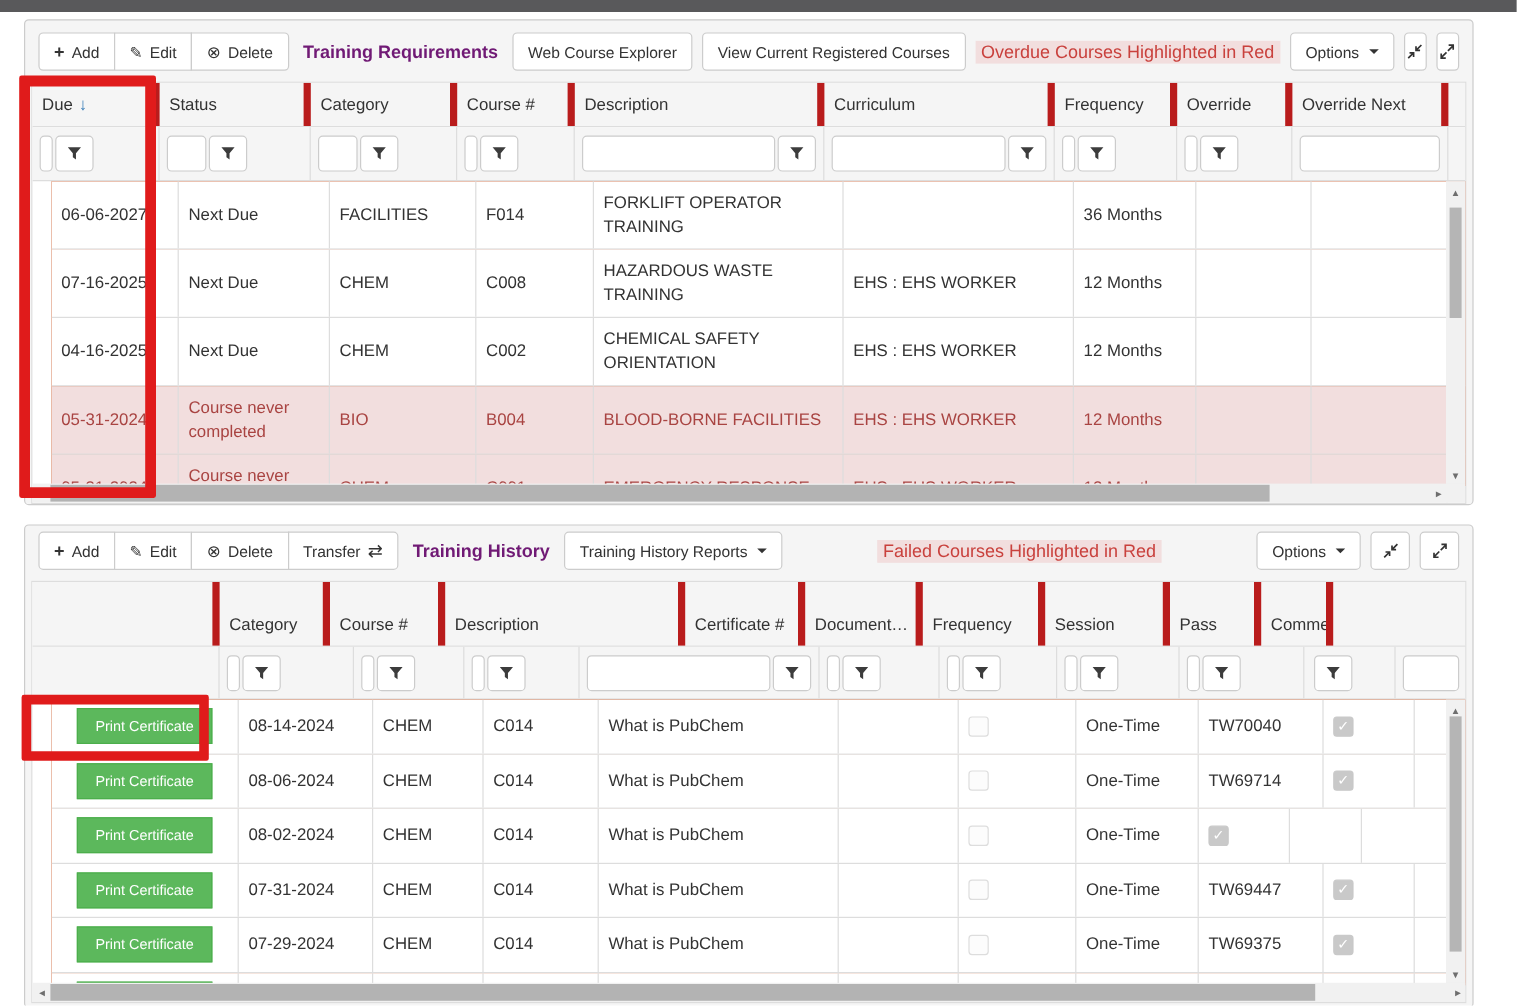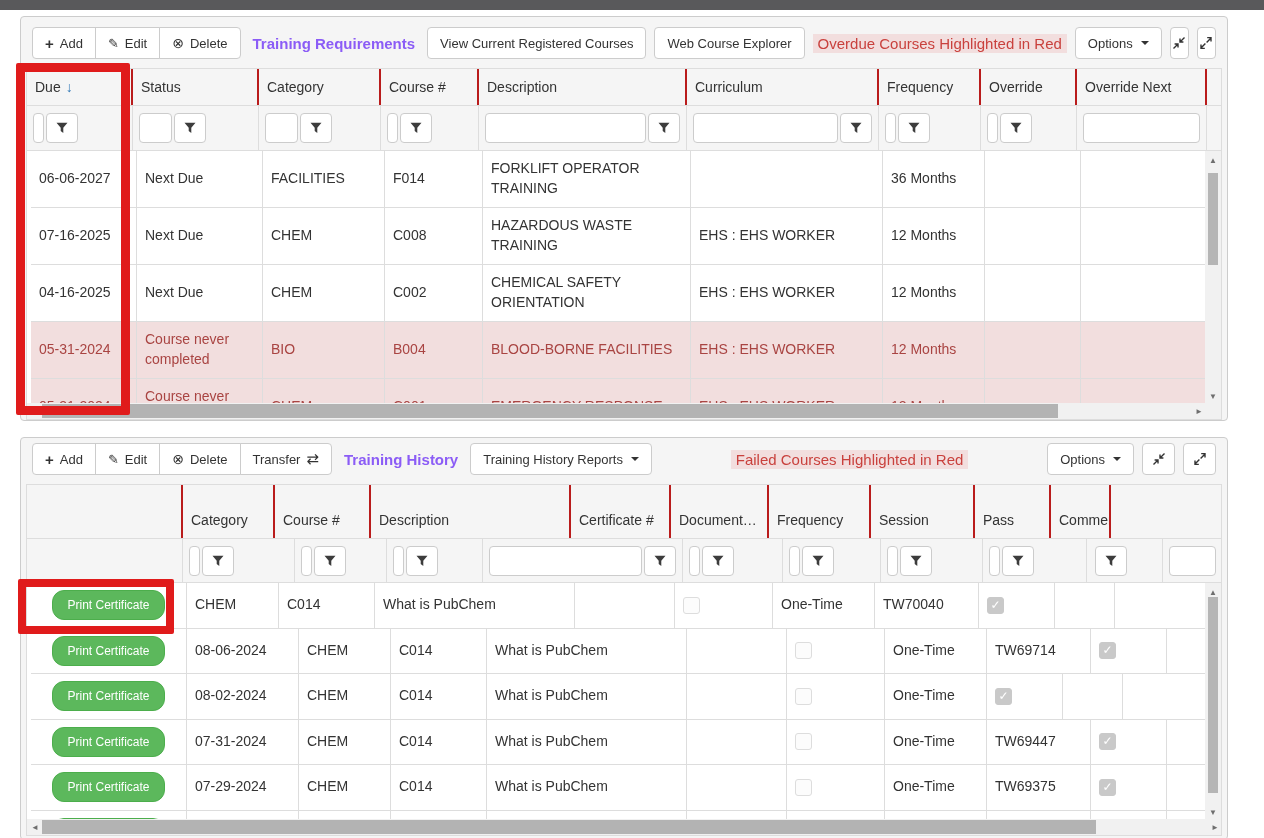--- a/index.html
+++ b/index.html
@@ -26,52 +26,52 @@
   .btn-group .btn:first-child { border-radius:4px 0 0 4px; margin-left:0; }
   .btn-group .btn:last-child { border-radius:0 4px 4px 0; }
   .icon-btn { width:33px; padding:0; justify-content:center; }
   .ic-plus { font-weight:bold; font-size:15px; }
   .ic-pencil { font-size:13px; }
   .ic-delete { font-size:14px; }
   .ic-transfer { font-size:15px; }
   .caret { display:inline-block; width:0; height:0; border-left:4px solid transparent;
     border-right:4px solid transparent; border-top:4px solid #333; margin-left:2px; }
 
-  .grid-title { font-size:15px; font-weight:bold; color:#8b5cf6; white-space:nowrap; margin:0 4px; }
+  .grid-title { font-size:15px; font-weight:bold; color:#701a75; white-space:nowrap; margin:0 4px; }
   .note { font-size:15px; color:var(--note-text,#c9413d); background:var(--note-bg,#f2dede);
     padding:1px 5px; white-space:nowrap; margin-left:auto; margin-right:auto; }
 
   .grid { position:absolute; left:5px; width:1196px; height:352px; background:#fff;
     border:1px solid #ddd; box-sizing:border-box; overflow:hidden; }
   #grid1 { top:51px; }
   #grid2 { top:46px; }
 
   .g-header { display:flex; background:#f5f5f5; border-bottom:1px solid #ddd; box-sizing:border-box; }
   #grid1 .g-header { height:37px; }
   #grid2 .g-header { height:54px; }
-  .hc { flex:none; border-right:2px solid #b91c1c; box-sizing:border-box; padding:0 8px;
+  .hc { flex:none; border-right:6px solid #b91c1c; box-sizing:border-box; padding:0 8px;
     display:flex; align-items:center; font-size:14px; color:#333; overflow:hidden; }
   #grid2 .hc { align-items:flex-end; padding-bottom:9px; line-height:1.25; }
   .hlabel { min-width:0; }
   .sort { color:var(--sort-blue,#337ab7); margin-left:5px; font-size:14px; }
 
   .g-filter { display:flex; background:#f5f5f5; border-bottom:1px solid #ddd; box-sizing:border-box; }
   #grid1 .g-filter { height:45px; }
   #grid2 .g-filter { height:44px; }
   .fc { flex:none; border-right:1px solid #ddd; box-sizing:border-box; padding:0 6px;
     display:flex; align-items:center; overflow:hidden; }
   .fi { height:30px; border:1px solid #ccc; border-radius:4px; background:#fff;
     box-sizing:border-box; font-size:13px; padding:0 4px; min-width:0; font-family:inherit; }
   .fi.tiny { width:11px; padding:0; }
   .fi.small { width:33px; }
   .fi.wide { flex:1; }
   .fbtn { width:32px; height:30px; flex:none; border:1px solid #ccc; border-radius:4px;
     background:#fff; margin-left:2px; display:flex; align-items:center; justify-content:center; padding:0; }
 
-  .g-body { position:absolute; left:4px; width:1180px; overflow:hidden; background:#c2410c; }
+  .g-body { position:absolute; left:16px; width:1180px; overflow:hidden; background:#c2410c; }
   #grid1 .g-body { top:82px; height:254px; }
   #grid2 .g-body { top:98px; height:238px; }
   .row { display:flex; border-bottom:1px solid #ddd; box-sizing:border-box; background:#fff; }
   #grid1 .row { height:57px; }
   #grid2 .row { height:45.5px; }
   .row.overdue { background:var(--overdue-bg,#f2dede); }
   .row.overdue .cell { color:var(--overdue-text,#a94442); }
   .cell { flex:none; border-right:1px solid #ddd; box-sizing:border-box; padding:2px 8px;
     display:flex; align-items:center; font-size:14px; overflow:hidden; line-height:1.4; }
   #grid2 .cell.c0 { justify-content:center; }
@@ -80,21 +80,21 @@
   #grid1 .c0{width:106px} #grid1 .c1{width:126px} #grid1 .c2{width:122px}
   #grid1 .c3{width:98px}  #grid1 .c4{width:208px} #grid1 .c5{width:192px}
   #grid1 .c6{width:102px} #grid1 .c7{width:96px}  #grid1 .c8{width:130px}
   
   #grid2 .c0{width:156px} #grid2 .c1{width:112px} #grid2 .c2{width:92px}
   #grid2 .c3{width:96px}  #grid2 .c4{width:200px} #grid2 .c5{width:100px}
   #grid2 .c6{width:98px}  #grid2 .c7{width:102px} #grid2 .c8{width:104px}
   #grid2 .c9{width:76px}  #grid2 .c10{width:60px}
   .spacer { width:16px; border-right:none; }
 
-  .print-btn { background:var(--green,#5cb85c); border:1px solid #4cae4c; border-radius:12px;
+  .print-btn { background:var(--green,#5cb85c); border:1px solid #4cae4c; border-radius:0;
     color:#fff; font-size:12px; padding:7px 14px; font-family:inherit; white-space:nowrap; }
 
   .cb { width:17px; height:17px; border:1px solid #ddd; border-radius:3px; background:#fcfcfc;
     display:flex; align-items:center; justify-content:center; font-size:12px; color:#fff; box-sizing:border-box; }
   .cb.checked.disabled { background:#c9c9c9; border-color:#c9c9c9; }
 
   .vscroll { position:absolute; right:0; width:16px; background:#f1f1f1; }
   #grid1 .vscroll { top:82px; height:254px; }
   #grid2 .vscroll { top:98px; height:238px; }
   .sb-arrow { position:absolute; left:0; width:16px; height:12px; font-size:8px; color:#6e6e6e;
@@ -136,24 +136,24 @@
         <span class="ic-pencil">✎</span>
         <span>Edit</span>
       </button>
       <button class="btn">
         <span class="ic-delete">⊗</span>
         <span>Delete</span>
       </button>
     </div>
     <h2 class="grid-title">Training Requirements</h2>
     <button class="btn">
+      <span>Web Course Explorer</span>
+    </button>
+    <button class="btn">
       <span>View Current Registered Courses</span>
-    </button>
-    <button class="btn">
-      <span>Web Course Explorer</span>
     </button>
     <div class="note">Overdue Courses Highlighted in Red</div>
     <button class="btn">
       <span>Options</span>
       <span class="caret"></span>
     </button>
     <button class="btn icon-btn">
       <svg width="14" height="14" viewBox="0 0 14 14">
         <path d="M12.5 1.5 L8 6 M8 2.6 V6 H11.4 M1.5 12.5 L6 8 M6 11.4 V8 H2.6" stroke="#333" stroke-width="1.4" fill="none"></path>
       </svg>
@@ -487,20 +487,21 @@
         </div>
         <div class="fc c10">
           <input class="fi wide" style="">
         </div>
       </div>
     <div class="g-body">
         <div class="row">
           <div class="cell c0">
             <button class="print-btn">Print Certificate</button>
           </div>
+          <div class="cell c1">08-14-2024</div>
           <div class="cell c2">CHEM</div>
           <div class="cell c3">C014</div>
           <div class="cell c4">What is PubChem</div>
           <div class="cell c5"></div>
           <div class="cell c6">
             <span class="cb"></span>
           </div>
           <div class="cell c7">One-Time</div>
           <div class="cell c8">TW70040</div>
           <div class="cell c9">

